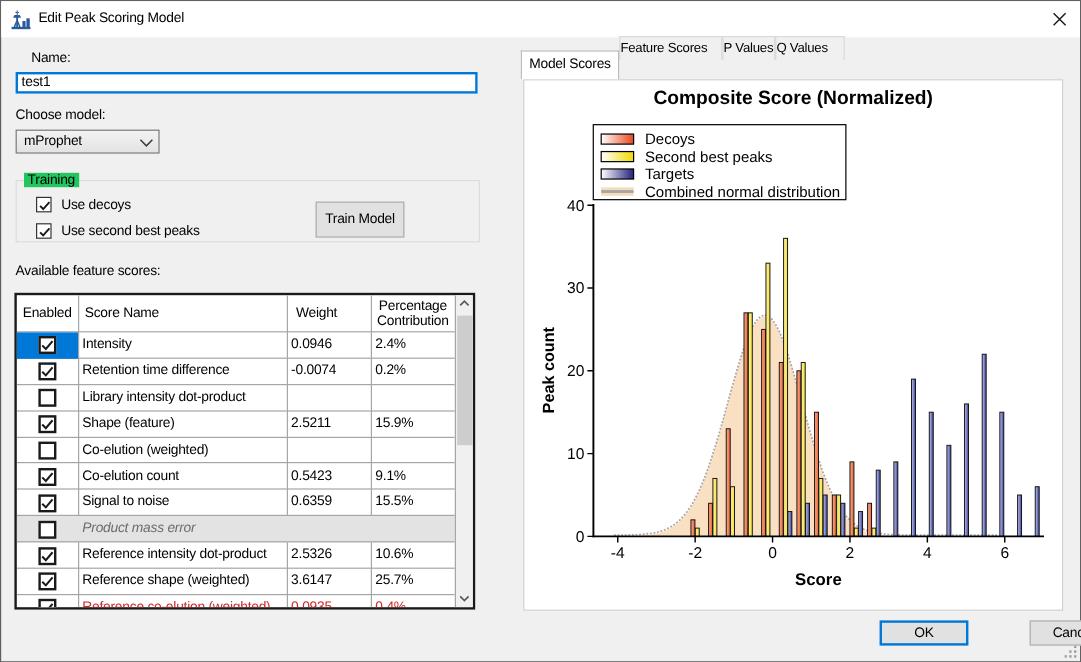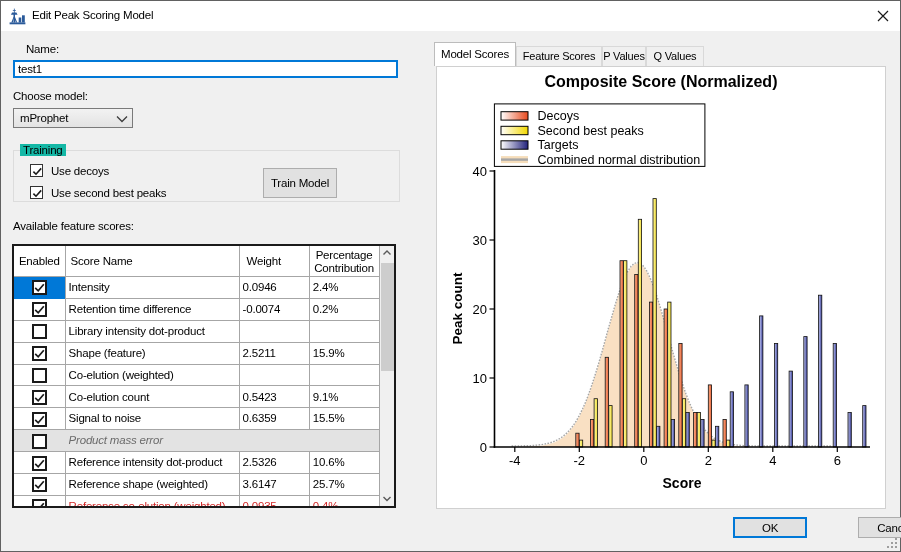--- a/index.html
+++ b/index.html
@@ -7,36 +7,36 @@
 svg text { letter-spacing:normal; }
 #frame { position:absolute; inset:0; border:1px solid #616161; }
 #titlebar { position:absolute; left:1px; top:1px; right:1px; height:30px; background:#fff; }
 #title { position:absolute; left:31px; top:8px; }
 .lbl { position:absolute; }
 #namebox { position:absolute; left:13px; top:60px; width:385px; height:18px; background:#fff; border:2px solid #0078d7; }
 #namebox span { position:absolute; left:3px; top:1px; }
 #combo { position:absolute; left:13px; top:108px; width:120px; height:20px; background:linear-gradient(#f2f2f2,#e3e3e3); border:1px solid #7a7a7a; }
 #combo span { position:absolute; left:6px; top:3px; }
 #group { position:absolute; left:13px; top:150px; width:387px; height:52px; border:1px solid #dcdcdc; }
-#grouplbl { position:absolute; left:20px; top:144px; background:#14b8a6; padding:0 3px; }
+#grouplbl { position:absolute; left:20px; top:144px; background:#22c55e; padding:0 3px; }
 .wcb { position:absolute; width:13px; height:13px; background:#fff; border:1px solid #333; }
 button { position:absolute; background:#e1e1e1; border:1px solid #adadad; font-family:"Liberation Sans",sans-serif; font-size:11.5px; letter-spacing:-0.2px; color:#000; }
 #train { left:263px; top:168px; width:74px; height:30px; }
 #ok { left:733px; top:517px; width:74px; height:21px; border:2px solid #0078d7; }
 #cancel { left:814px; top:517px; width:73px; height:21px;margin-left:44px; }
 #tbl { position:absolute; left:12px; top:243.5px; width:384px; height:264.5px; border:2px solid #1a1a1a; background:#fff; overflow:hidden; }
 .trow { position:absolute; left:0; width:365.3px; border-bottom:1px solid #a6a6a6; }
 .hc { position:absolute; top:0; height:100%; }
 .tc { position:absolute; top:4px; white-space:nowrap; }
 .cb { position:absolute; width:15px; height:15px; background:#fff; border:2px solid #1a1a1a; }
 .cb svg { position:absolute; left:-2px; top:-2px; }
 .vl { position:absolute; top:0; bottom:0; width:1px; background:#a6a6a6; }
 #sbar { position:absolute; right:0; top:0; bottom:0; width:14.7px; background:#f0f0f0; border-left:1px solid #a6a6a6; }
 #sthumb { position:absolute; left:0.7px; top:17px; width:13px; height:108px; background:#cdcdcd; }
-.tab { position:absolute; top:46px; height:20.3px; background:#f0f0f0; border:1px solid #d9d9d9; border-bottom:none; text-align:center; line-height:19px; font-size:11px; white-space:nowrap; }
+.tab { position:absolute; top:30px; height:20.3px; background:#f0f0f0; border:1px solid #d9d9d9; border-bottom:none; line-height:19px; font-size:11px; white-space:nowrap; }
 #tabactive { position:absolute; left:434px; top:42.4px; width:82px; height:24.1px; background:#fff; border:1px solid #bcbcbc; border-bottom:none; text-align:center; line-height:22px; z-index:3; }
 #pane { position:absolute; left:436px; top:65.5px; width:450px; height:443px; background:#fff; border:1px solid #d0d0d0; }
 </style></head>
 <body>
 <div id="frame"></div>
 <div id="titlebar">
 <svg width="17" height="17" viewBox="0 0 17 17" style="position:absolute;left:8px;top:7px">
   <g fill="#2a5a9a">
     <rect x="0.6" y="14.4" width="15.8" height="1.9"></rect>
     <rect x="4.5" y="5.8" width="1.5" height="8.8"></rect>

